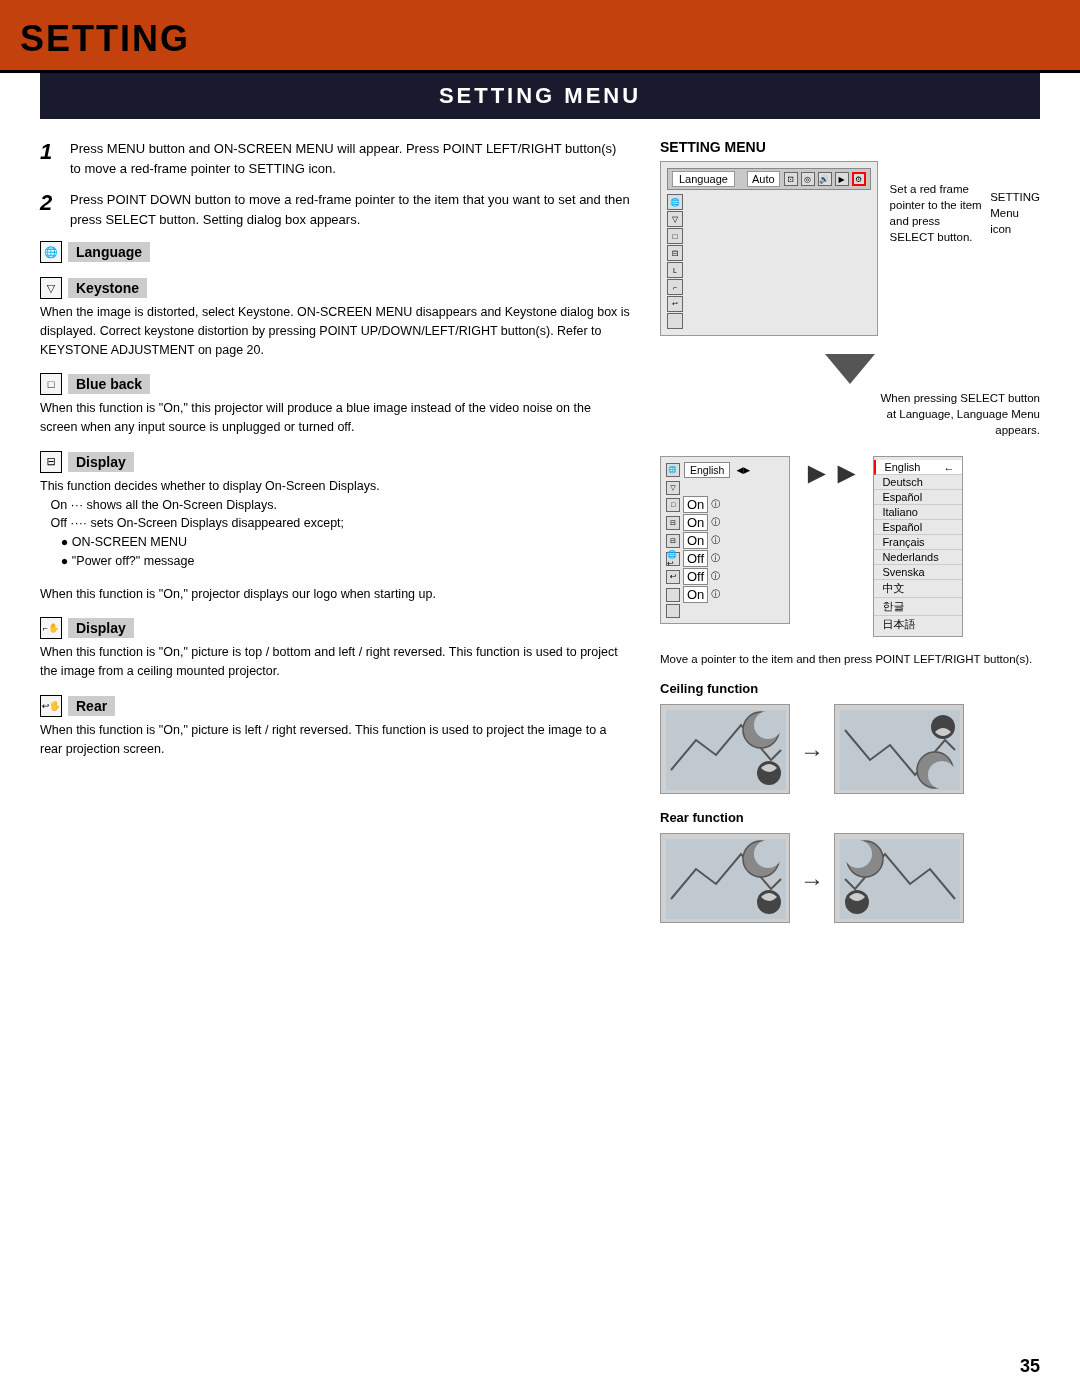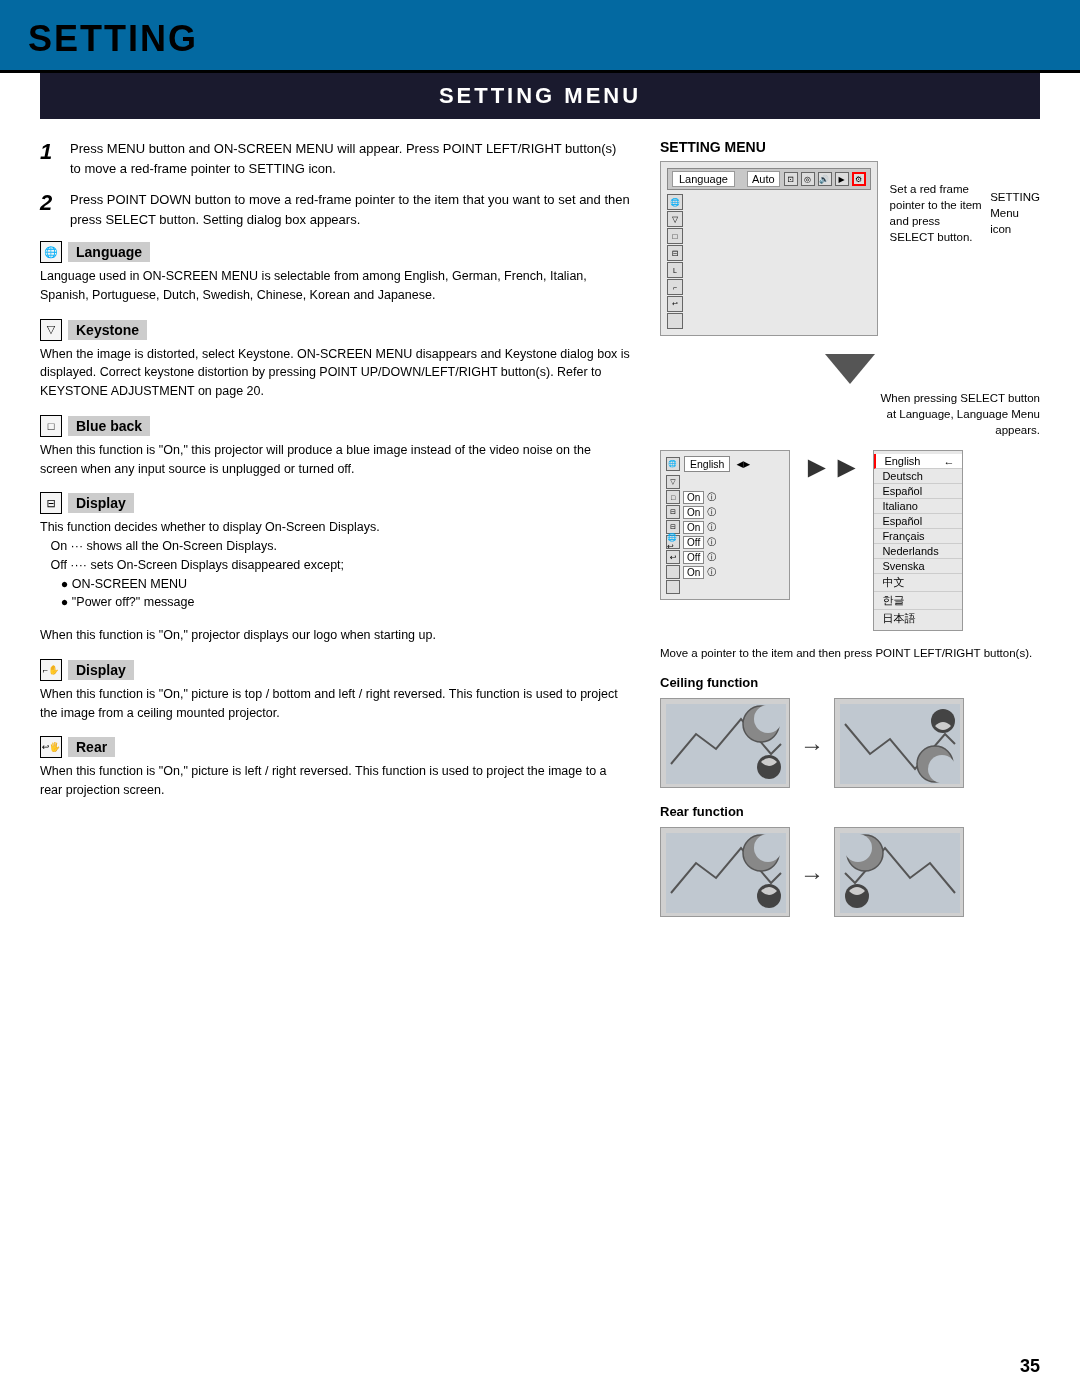--- a/index.html
+++ b/index.html
@@ -8,22 +8,22 @@
       min-height: 1397px;
       background: #fff;
       font-family: Arial, Helvetica, sans-serif;
       font-size: 14px;
       color: #000;
       position: relative;
     }
 
     
     .page-header {
-      background: #0369a1;
-      padding: 18px 40px 10px 28px;
+      background: #c2410c;
+      padding: 18px 40px 10px 20px;
       border-bottom: 3px solid #000;
     }
     .page-header h1 {
       font-size: 36px;
       font-weight: 900;
       letter-spacing: 2px;
       color: #000;
     }
 
     
@@ -232,21 +232,21 @@
       background: #ddd;
       font-size: 7px;
       display: flex;
       align-items: center;
       justify-content: center;
       flex-shrink: 0;
     }
     .lang-onoff {
       background: #fff;
       border: 1px solid #888;
-      font-size: 10px;
+      font-size: 13px;
       padding: 0 3px;
     }
 
     
     .big-arrow {
       font-size: 30px;
       color: #333;
       display: flex;
       align-items: center;
     }
@@ -353,21 +353,20 @@
     <div class="step">
       <div class="step-num">2</div>
       <div class="step-text">Press POINT DOWN button to move a red-frame pointer to the item that you want to set and then press SELECT button. Setting dialog box appears.</div>
     </div>
 
     <div class="section-item">
       <div class="section-item-header">
         <div class="section-item-icon">🌐</div>
         <div class="section-item-label">Language</div>
       </div>
-      <div class="section-item-text">Language used in ON-SCREEN MENU is selectable from among English, German, French, Italian, Spanish, Portuguese, Dutch, Swedish, Chinese, Korean and Japanese.</div>
     </div>
 
     <div class="section-item">
       <div class="section-item-header">
         <div class="section-item-icon">▽</div>
         <div class="section-item-label">Keystone</div>
       </div>
       <div class="section-item-text">When the image is distorted, select Keystone.  ON-SCREEN MENU disappears and Keystone dialog box is displayed.  Correct keystone distortion by pressing POINT UP/DOWN/LEFT/RIGHT button(s). Refer to KEYSTONE ADJUSTMENT on page 20.</div>
     </div>
 
@@ -467,21 +466,21 @@
           <div style="font-size:11.5px; line-height:1.4;">Set a red frame pointer to the item and press SELECT button.</div>
           <div style="font-size:11.5px; line-height:1.4;">SETTING Menu icon</div>
         </div>
       </div>
     </div>
 
     <div class="down-arrow-big">
       <div class="down-arrow-shape"></div>
     </div>
 
-    <div style="display:flex; justify-content:flex-end; margin-bottom:12px;">
+    <div style="display:flex; justify-content:flex-end; margin-bottom:18px;">
       <div style="font-size:11.5px; line-height:1.4; text-align:right; max-width:160px;">When pressing SELECT button at Language, Language Menu appears.</div>
     </div>
 
     <div class="lang-section">
 
       <div class="lang-menu-left">
         <div class="lang-menu-top">
           <div class="lang-row-icon">🌐</div>
           <span class="lang-tab">English</span>
           <span style="font-size:9px; margin-left:2px;">◀▶</span>

